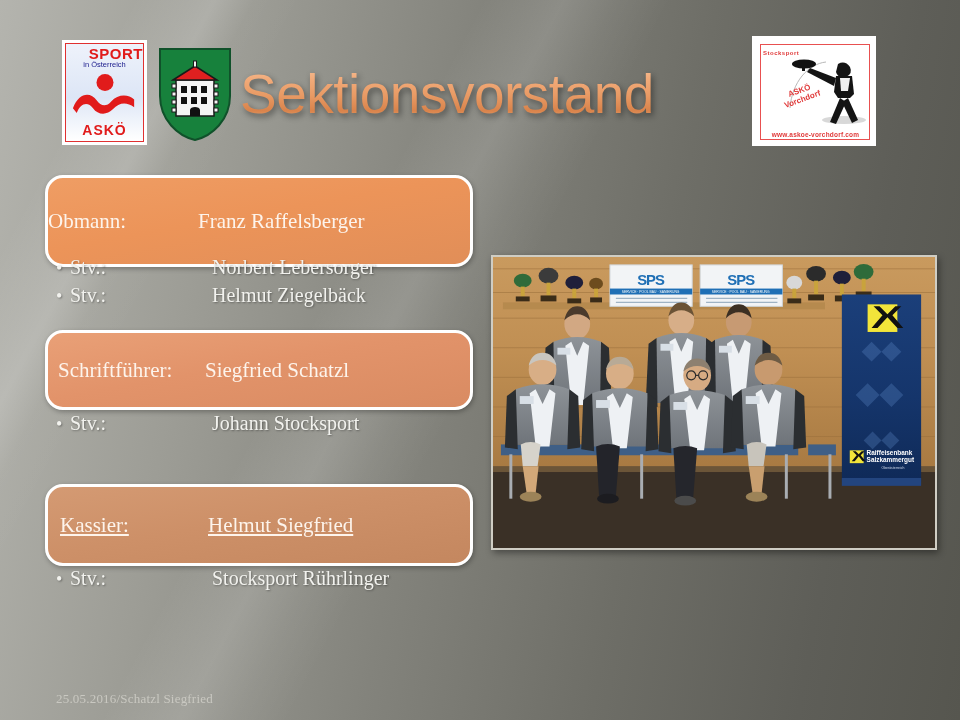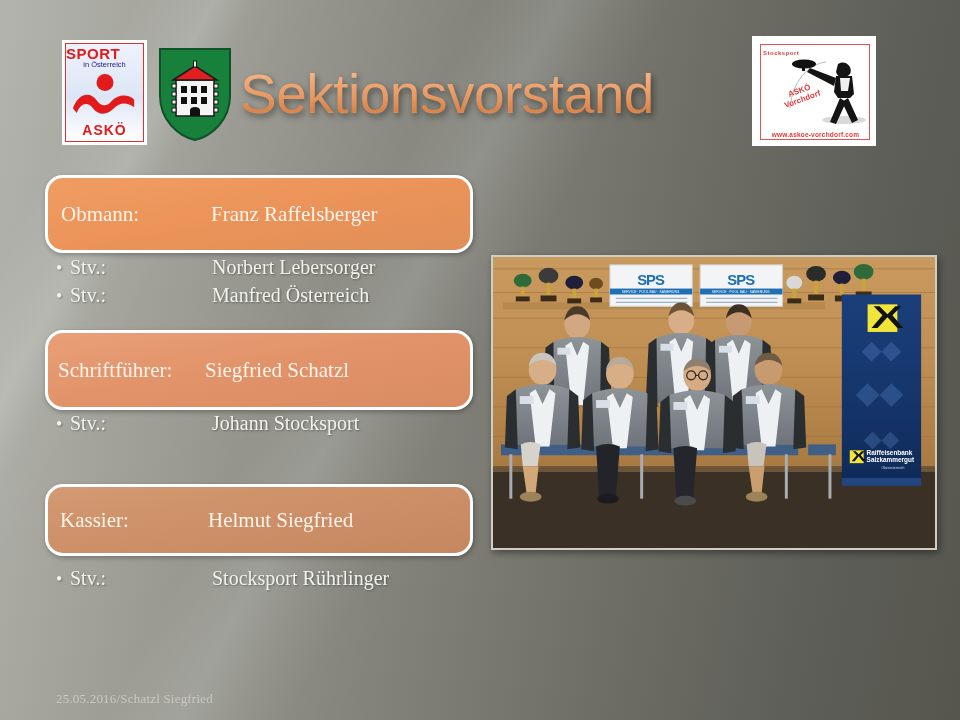--- a/index.html
+++ b/index.html
@@ -39,21 +39,21 @@
   #askoe-logo .inner {
     width: 100%; height: 100%;
     border: 1px solid #e03030;
     box-sizing: border-box;
     position: relative;
     background: linear-gradient(180deg,#eef2fb 0%,#dde6f6 55%,#ffffff 100%);
     overflow: hidden;
   }
   #askoe-logo .sport {
     position: absolute; top: 2px; left: 0; right: 0;
-    text-align: left;
+    text-align: right;
     font-family: "Liberation Sans", sans-serif;
     font-weight: bold;
     font-size: 15px;
     color: #e11b1b;
     letter-spacing: 0.5px;
     line-height: 15px;
   }
   #askoe-logo .in-oe {
     position: absolute; top: 17px; left: 0; right: 0;
     text-align: center;
@@ -155,37 +155,37 @@
     color: #fdf4ec;
     font-size: 21px;
     display: flex;
     align-items: center;
     box-shadow: 1px 2px 5px rgba(0,0,0,0.28);
   }
   .role-box .role-label { flex: 0 0 auto; }
   .role-box .role-name  { flex: 0 0 auto; }
 
   #box-obmann {
-    top: 175px; height: 78px;
+    top: 175px; height: 92px;
     background: linear-gradient(170deg,#ef9d64 0%,#ec9459 45%,#e18e58 100%);
-    padding-left: 13px;
   }
   #box-obmann .role-label { width: 150px; }
 
   #box-schriftfuehrer {
     top: 330px; height: 80px;
     background: linear-gradient(170deg,#e9a077 0%,#e2936a 45%,#d98b62 100%);
     padding-left: 10px;
   }
   #box-schriftfuehrer .role-label { width: 147px; }
 
   #box-kassier {
-    top: 484px; height: 72px;
+    top: 484px; height: 82px;
     background: linear-gradient(170deg,#d49a73 0%,#cd9068 45%,#c4875f 100%);
     padding-left: 12px;
+    text-decoration: underline;
   }
   #box-kassier .role-label { width: 148px; }
 
   
   .bullet-line {
     position: absolute;
     left: 56px;
     width: 420px;
     color: #f2f2ee;
     font-size: 20px;
@@ -315,21 +315,21 @@
   </div>
 
   <div class="bullet-line" id="stv-1">
     <span class="dot">•</span>
     <span class="bl-label">Stv.:</span>
     <span class="bl-name">Norbert Lebersorger</span>
   </div>
   <div class="bullet-line" id="stv-2">
     <span class="dot">•</span>
     <span class="bl-label">Stv.:</span>
-    <span class="bl-name">Manfred Österreich</span>
+    <span class="bl-name">Helmut Ziegelbäck</span>
   </div>
 
   <div class="role-box" id="box-schriftfuehrer">
     <span class="role-label">Schriftführer:</span>
     <span class="role-name">Siegfried Schatzl</span>
   </div>
 
   <div class="bullet-line" id="stv-3">
     <span class="dot">•</span>
     <span class="bl-label">Stv.:</span>

